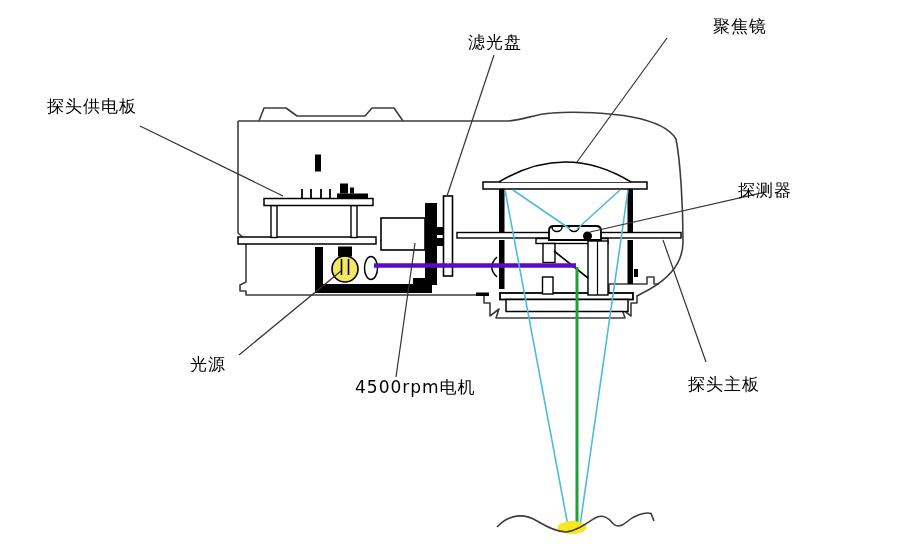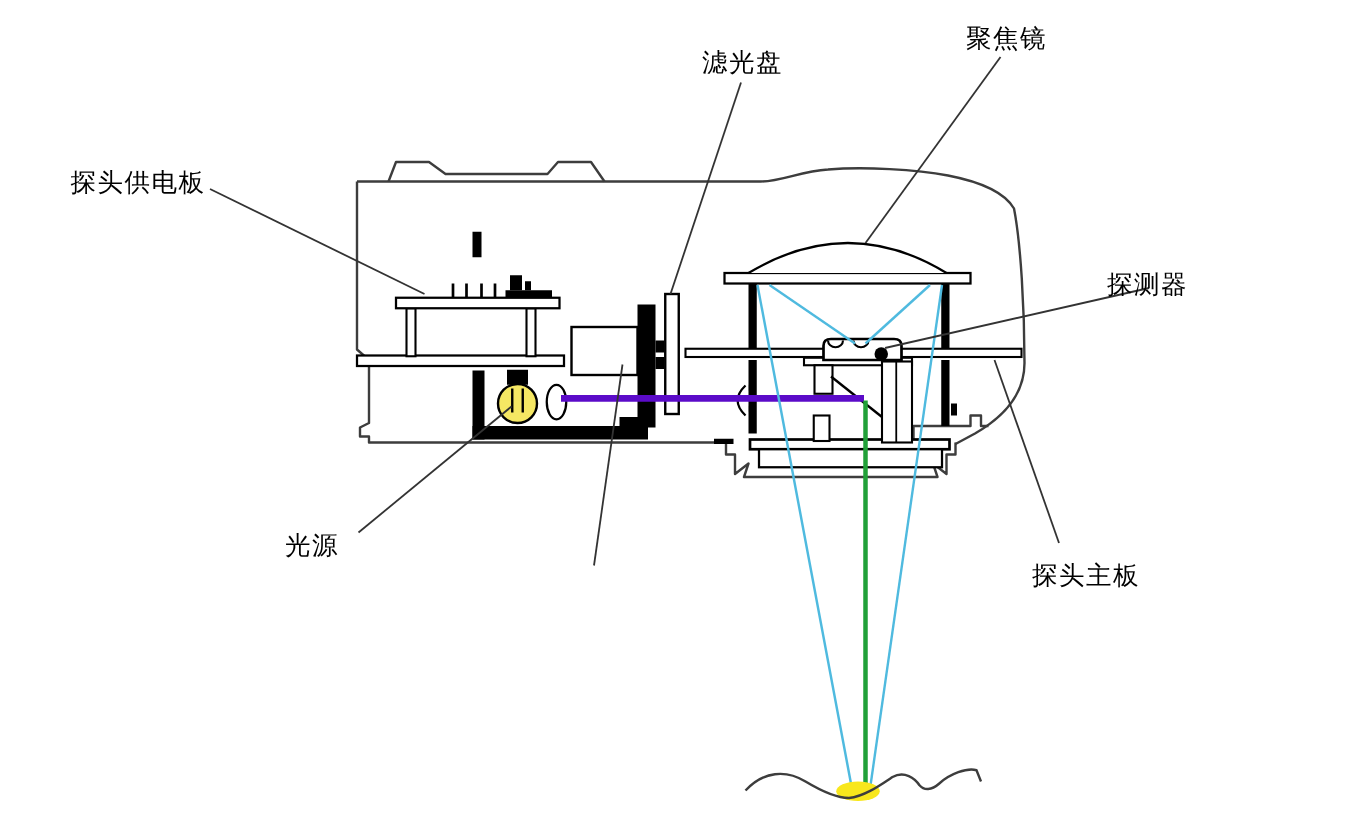--- a/index.html
+++ b/index.html
@@ -128,19 +128,20 @@
       <line x1="140" y1="126" x2="283" y2="196"></line>
       <line x1="494" y1="55" x2="447" y2="196"></line>
       <line x1="667" y1="38" x2="577" y2="162"></line>
       <line x1="766" y1="192" x2="590" y2="232"></line>
       <line x1="239" y1="355" x2="341" y2="271"></line>
       <line x1="396" y1="377" x2="415" y2="243"></line>
       <line x1="706" y1="362" x2="663" y2="240"></line>
     </g>
   </svg>
 
-  <div class="diagram-label" style="left:47px;top:112px">探头供电板</div>
+  <div class="diagram-label" style="left:47px;top:96px">探头供电板</div>
   <div class="diagram-label" style="left:468px;top:32px">滤光盘</div>
-  <div class="diagram-label" style="left:644px;top:16px">聚焦镜</div>
+  <div class="diagram-label" style="left:713px;top:16px">聚焦镜</div>
   <div class="diagram-label" style="left:738px;top:180px">探测器</div>
   <div class="diagram-label" style="left:190px;top:354px">光源</div>
+  <div class="diagram-label" style="left:355px;top:377px">4500rpm电机</div>
   <div class="diagram-label" style="left:688px;top:374px">探头主板</div>
 </div>
 
 </body></html>

